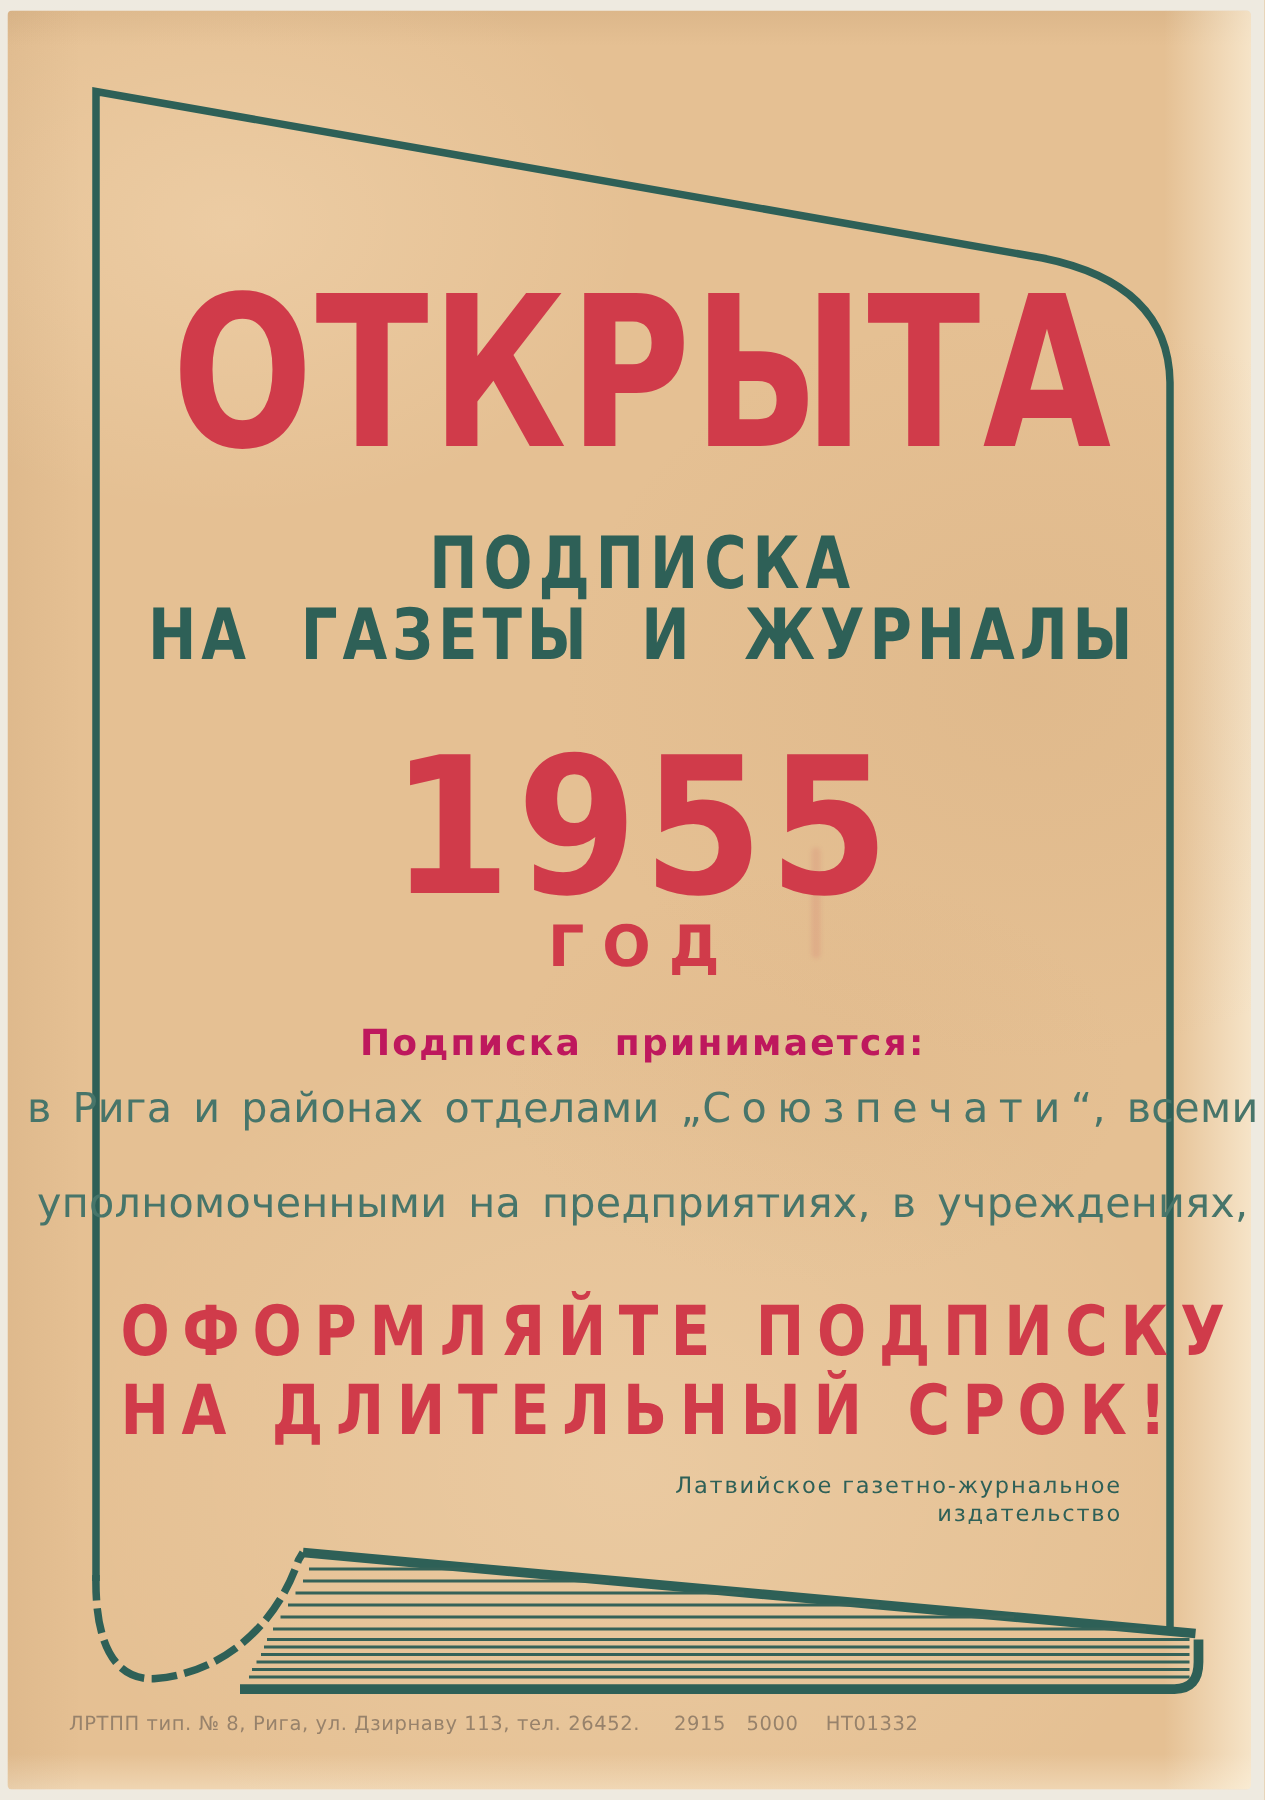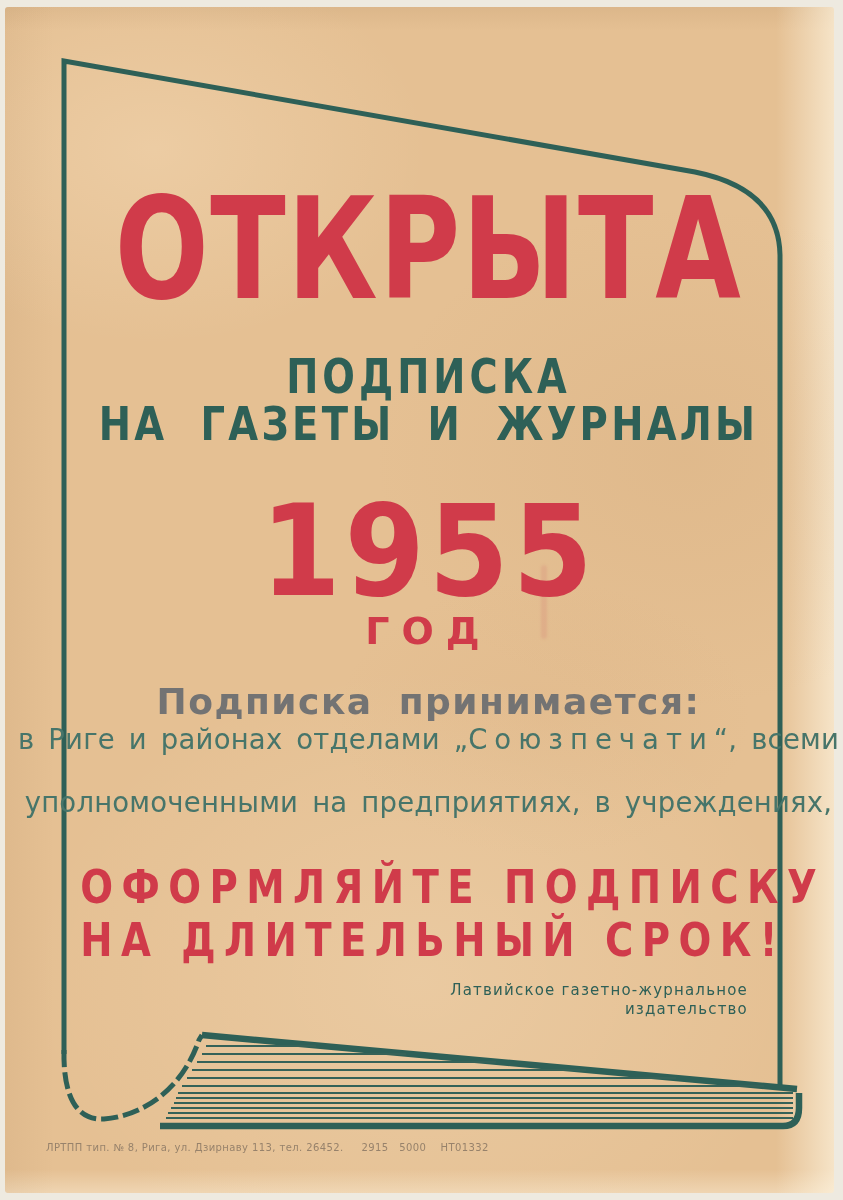--- a/index.html
+++ b/index.html
@@ -38,29 +38,29 @@
   .block{position:absolute;left:0;right:0;text-align:center;white-space:nowrap;color:var(--teal-ink);}
   
   .title{top:180px;font-size:140px;line-height:1;font-weight:bold;color:var(--red);
          transform:scaleX(.79);letter-spacing:2px;}
   .sub1{top:348px;font-size:48px;font-weight:bold;letter-spacing:5px;transform:scaleX(.80);}
   .sub2{top:396px;font-size:47px;font-weight:bold;letter-spacing:4px;word-spacing:20px;transform:scaleX(.82);}
   .prep{top:477px;font-size:30px;font-weight:bold;letter-spacing:7px;}
   .year{top:488px;font-size:127px;line-height:1;font-weight:bold;color:var(--red);
         transform:scaleX(.91);letter-spacing:4px;}
   .yearlabel{top:609px;font-size:38px;font-weight:bold;color:var(--red);letter-spacing:12px;text-align:center;}
-  .heading{top:681px;font-size:36px;font-weight:bold;letter-spacing:1.5px;word-spacing:12px;color:#737373;}
+  .heading{top:681px;font-size:24px;font-weight:bold;letter-spacing:1.5px;word-spacing:12px;color:#be185d;}
   .body-par{top:724px;font-size:27.5px;line-height:31.5px;color:var(--teal-body);
             font-weight:normal;letter-spacing:.2px;word-spacing:5px;}
   .spaced{letter-spacing:7px;}
   .cta{top:861px;font-size:46px;line-height:53px;font-weight:bold;color:var(--red);
        letter-spacing:10px;transform:scaleX(.84);}
   .publisher{position:absolute;top:981px;right:95px;text-align:right;line-height:19px;
              font-size:15px;font-weight:normal;letter-spacing:1.2px;color:var(--teal-ink);white-space:nowrap;}
-  .imprint{position:absolute;top:1142px;left:32px;font-size:10px;letter-spacing:.4px;
+  .imprint{position:absolute;top:1142px;left:32px;font-size:13px;letter-spacing:.4px;
            color:var(--imprint);white-space:pre;}
 </style>
 </head>
 <body>
 
 <div class="poster">
   <div class="streak"></div>
 </div>
 
 <svg class="art" viewBox="0 0 843 1200">
@@ -95,21 +95,21 @@
   <div class="block sub1">ПОДПИСКА</div>
   <div class="block sub2">НА ГАЗЕТЫ И ЖУРНАЛЫ</div>
 
 
   <div class="block year">1955</div>
   <div class="block yearlabel">ГОД</div>
 
   <div class="block heading">Подписка принимается:</div>
 
   <div class="block body-par">
-    <span><span>в Риге и районах отделами „</span><span class="spaced">Союзпечати</span><span>“, всеми</span></span><br>
+    <span><span>в Рига и районах отделами „</span><span class="spaced">Союзпечати</span><span>“, всеми</span></span><br>
     <br>
     <span>уполномоченными на предприятиях, в учреждениях,</span><br>
   </div>
 
   <div class="block cta">
     <span>ОФОРМЛЯЙТЕ ПОДПИСКУ</span><br>
     <span>НА ДЛИТЕЛЬНЫЙ СРОК!</span>
   </div>
 
   <div class="publisher">

